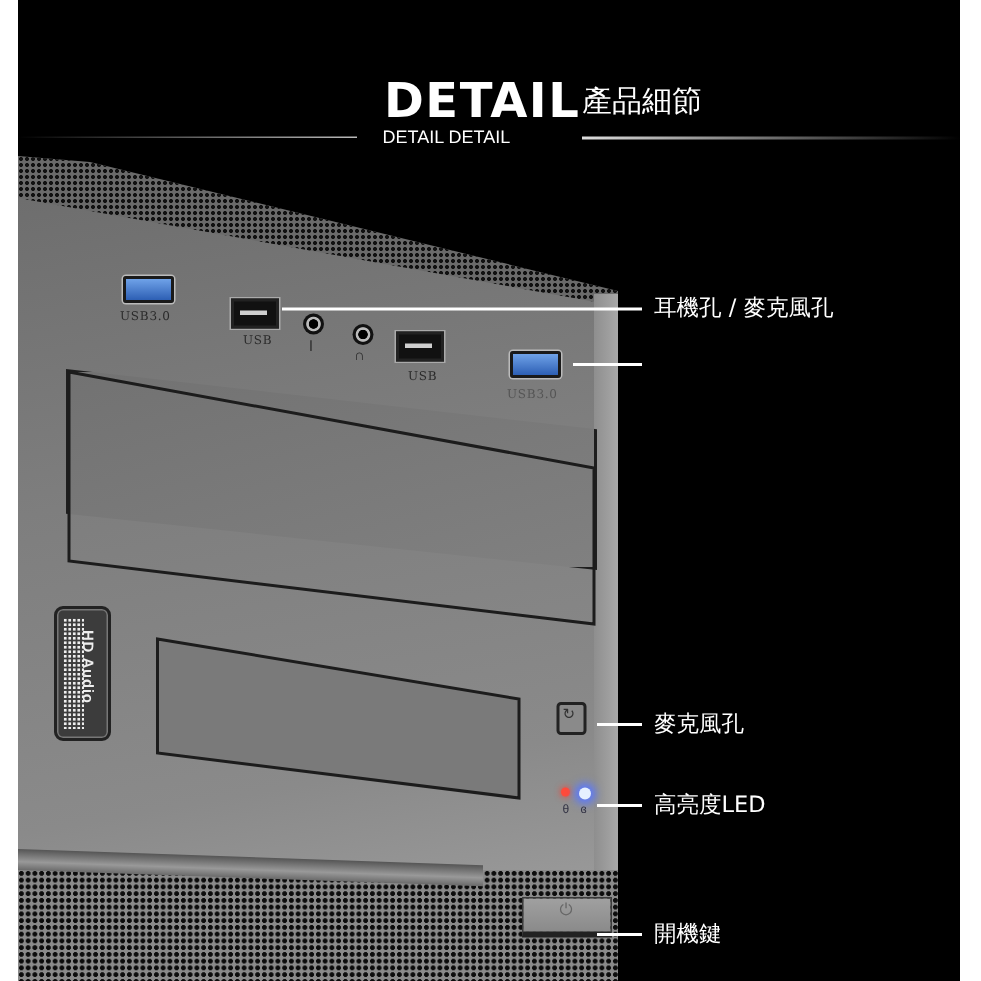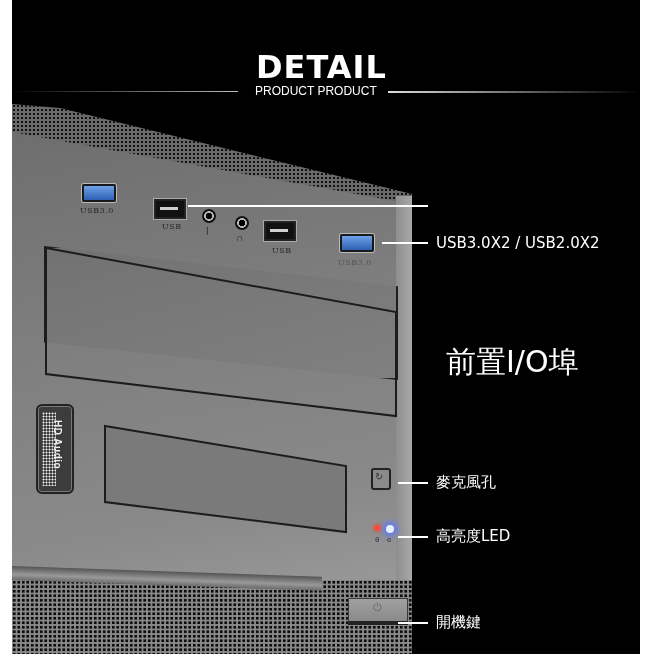--- a/index.html
+++ b/index.html
@@ -64,21 +64,22 @@
   .callout-text { position:absolute; color:#fff; font-size:15px; font-family:"DejaVu Sans",sans-serif; white-space:nowrap; }
   .callout-big { position:absolute; color:#fff; font-size:30px; font-family:"DejaVu Sans",sans-serif; white-space:nowrap; }
 </style>
 </head>
 <body>
 
 <div class="canvas">
 
   <div class="hdr-line-l"></div>
   <div class="hdr-title">DETAIL</div>
-  <div class="hdr-sub">PRODUCT PRODUCT</div>
+  <div class="hdr-cn">產品細節</div>
+  <div class="hdr-sub">DETAIL DETAIL</div>
   <div class="hdr-line-r"></div>
 
   <div class="case-mesh-top"></div>
   <div class="case-face"></div>
   <div class="case-face-edge"></div>
   <div class="case-mesh-bottom"></div>
   <div class="bottom-bar"></div>
 
   <div class="bay bay-1"></div>
   <svg class="bay-1-line" viewBox="0 0 355 172">
@@ -117,25 +118,24 @@
   <div class="led-red"></div>
   <div class="led-blue"></div>
   <div class="led-lbl" style="left:363px;">θ</div>
   <div class="led-lbl" style="left:375px;">ɞ</div>
 
   <div class="power-btn">
     <span class="power-btn-glyph">⏻</span>
   </div>
 
   <div class="callout-line" style="left:176px;top:205px;width:240px;"></div>
+  <div class="callout-text" style="left:424px;top:196px;">耳機孔 / 麥克風孔</div>
 
   <div class="callout-line" style="left:370px;top:242px;width:46px;"></div>
-  <div class="callout-text" style="left:424px;top:234px;">USB3.0X2 / USB2.0X2</div>
 
-  <div class="callout-big" style="left:434px;top:342px;">前置I/O埠</div>
 
   <div class="callout-line" style="left:386px;top:482px;width:30px;"></div>
   <div class="callout-text" style="left:424px;top:473px;">麥克風孔</div>
 
   <div class="callout-line" style="left:386px;top:536px;width:30px;"></div>
   <div class="callout-text" style="left:424px;top:527px;">高亮度LED</div>
 
   <div class="callout-line" style="left:386px;top:622px;width:30px;"></div>
   <div class="callout-text" style="left:424px;top:613px;">開機鍵</div>
 </div>

